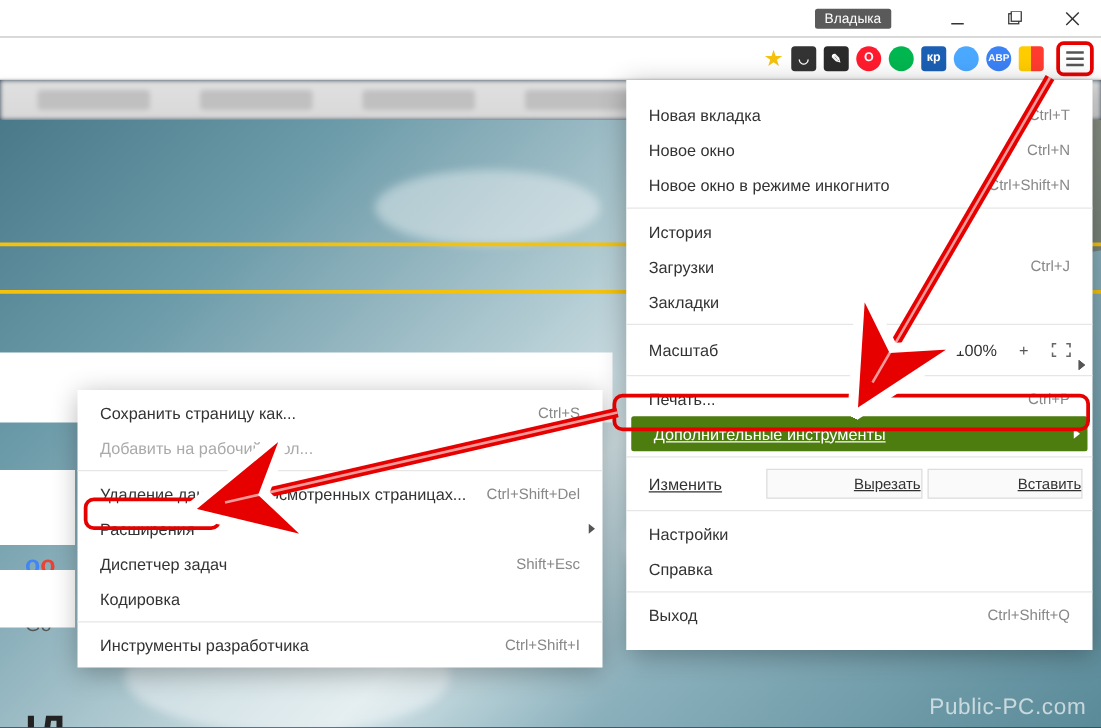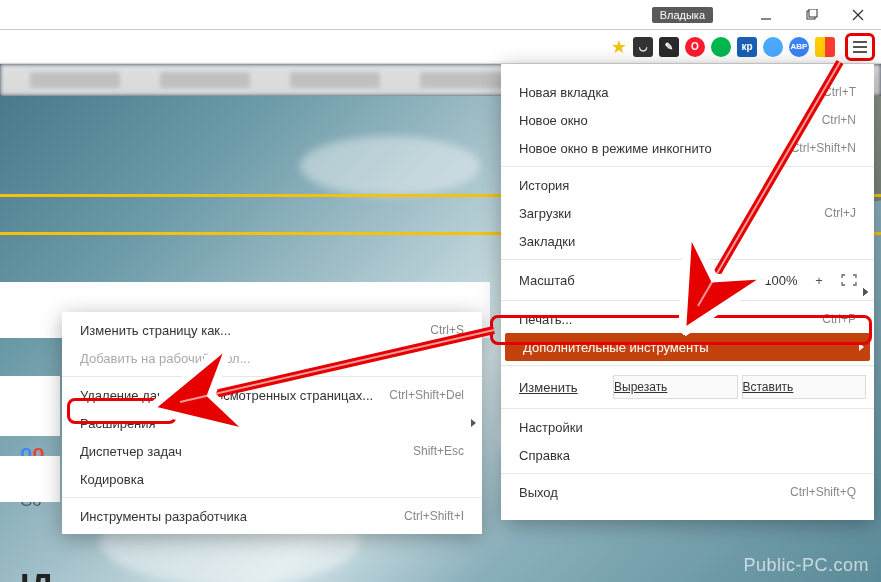--- a/index.html
+++ b/index.html
@@ -30,30 +30,30 @@
   .whitebox { position: absolute; background: #fff; }
   .logo { position: absolute; left: 20px; top: 345px; font-weight: bold; font-size: 20px; text-align: right; }
   .logo span:nth-child(1){color:#4285f4}.logo span:nth-child(2){color:#ea4335}.logo span:nth-child(3){color:#fbbc05}
   .g2 { position: absolute; left: 20px; top: 396px; font-size: 16px; color: #555; }
   .big { position: absolute; left: 20px; top: 470px; font-size: 34px; font-weight: 900; color: #222; }
 
   
   .main-menu { position: absolute; top: 64px; right: 7px; width: 373px; background: #fff; box-shadow: 0 4px 20px rgba(0,0,0,0.3); padding: 14px 0; font-size: 13px; color: #333; }
   .mitem { display: flex; justify-content: space-between; align-items: center; padding: 6px 18px; height: 28px; }
   .mitem .shortcut { color: #888; font-size: 12px; }
-  .mitem.hl { background: #c2410c; color: #fff; margin: 0 4px; border-radius: 2px; position: relative; }
+  .mitem.hl { background: #4d7c0f; color: #fff; margin: 0 4px; border-radius: 2px; position: relative; text-decoration: underline; }
   .msep { height: 1px; background: #e6e6e6; margin: 4px 0; }
   .zoomrow { display: flex; align-items: center; padding: 4px 10px 4px 18px; height: 32px; }
   .zoomrow .lbl { flex: 1; }
   .zoomrow .zbtn { width: 30px; text-align: center; color: #555; }
   .zoomrow .zval { width: 46px; text-align: center; }
   .zoomrow .full { width: 30px; display:flex; align-items:center; justify-content:center; }
   .editrow { display: flex; align-items: center; padding: 4px 8px 4px 18px; height: 34px; text-decoration: underline; }
   .editrow .lbl { width: 90px; }
-  .editrow .ebtn { flex: 1; text-align: left; border: 1px solid #ddd; padding: 4px 0; margin-left: 4px; font-size: 12px; background:#fafafa; }
+  .editrow .ebtn { flex: 1; text-align: right; border: 1px solid #ddd; padding: 4px 0; margin-left: 4px; font-size: 12px; background:#fafafa; }
   .highlight-box { border: 3px solid #e60000; border-radius: 8px; position: absolute; pointer-events: none; }
   .arrow-tri { position: absolute; right: 6px; top: 50%; transform: translateY(-50%); border-left: 5px solid #fff; border-top: 4px solid transparent; border-bottom: 4px solid transparent; }
   .arrow-tri.dark { border-left-color: #555; }
 
   
   .submenu { position: absolute; top: 312px; left: 62px; width: 420px; background: #fff; box-shadow: 0 4px 20px rgba(0,0,0,0.3); padding: 4px 0; font-size: 13px; color: #333; }
   .submenu .mitem.disabled { color: #aaa; }
   
   .watermark { position:absolute; right:12px; bottom:6px; color:rgba(255,255,255,0.65); font-size:18px; font-family: Arial; letter-spacing:0.5px; }
 </style>
@@ -187,21 +187,21 @@
   <div class="mitem">
       <span>Выход</span>
       <span class="shortcut">Ctrl+Shift+Q</span>
     </div>
 </div>
 
 <div class="highlight-box" style="top:315px;left:490px;width:382px;height:30px"></div>
 
 <div class="submenu">
   <div class="mitem">
-      <span>Изменить страницу как...</span>
+      <span>Сохранить страницу как...</span>
       <span class="shortcut">Ctrl+S</span>
     </div>
   <div class="mitem disabled">
       <span>Добавить на рабочий стол...</span>
     </div>
   <div class="msep"></div>
   <div class="mitem">
       <span>Удаление данных о просмотренных страницах...</span>
       <span class="shortcut">Ctrl+Shift+Del</span>
     </div>

